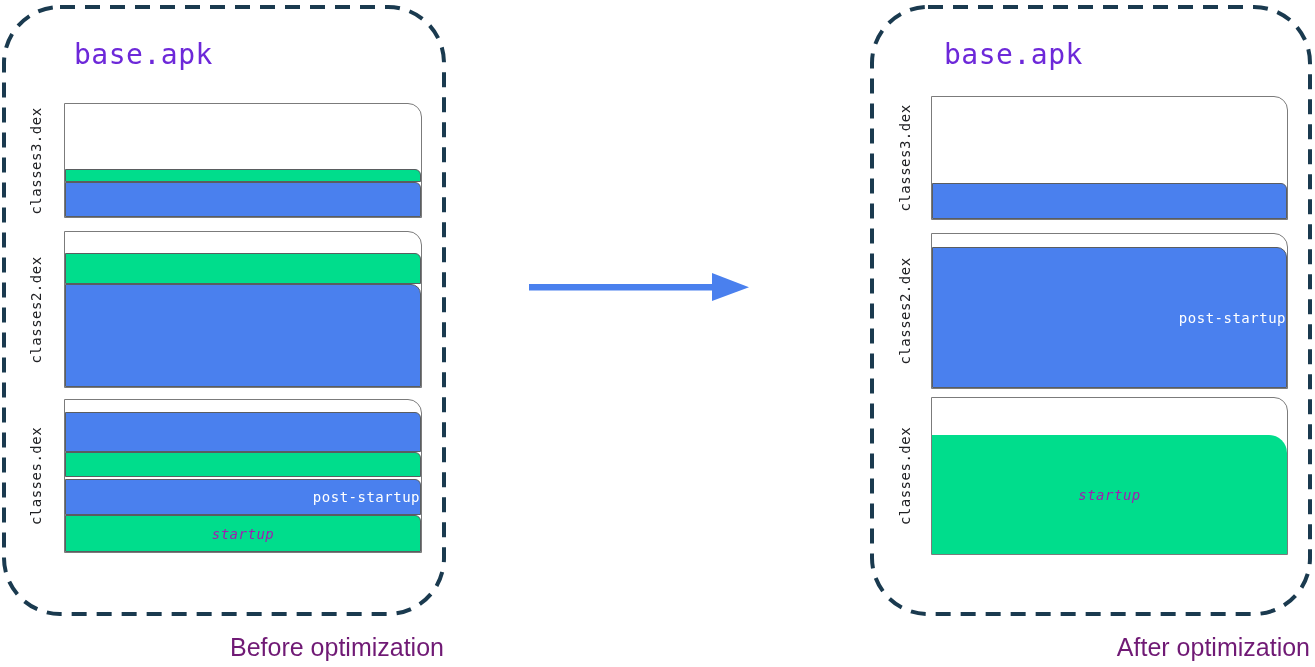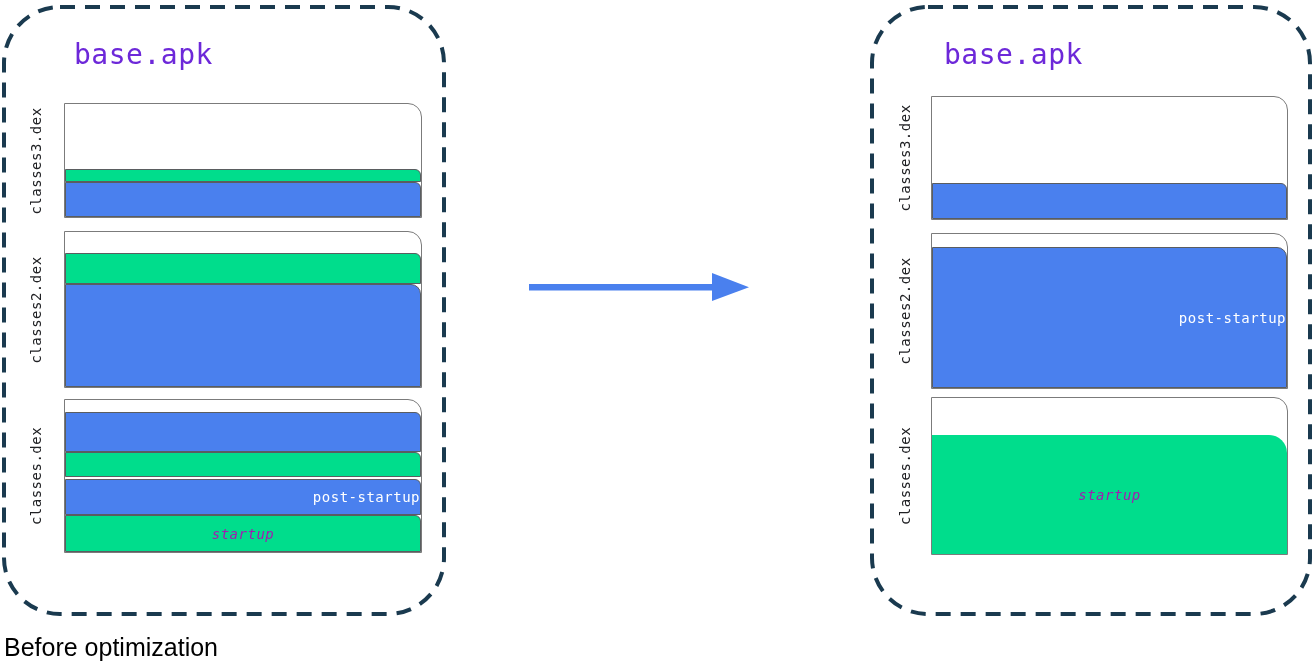--- a/index.html
+++ b/index.html
@@ -81,23 +81,23 @@
   .lb-l3 { left: 14px;  top: 103px; height: 115px; }
   .lb-l2 { left: 14px;  top: 231px; height: 157px; }
   .lb-l1 { left: 14px;  top: 399px; height: 154px; }
   .lb-r3 { left: 883px; top: 96px;  height: 124px; }
   .lb-r2 { left: 883px; top: 233px; height: 156px; }
   .lb-r1 { left: 883px; top: 397px; height: 158px; }
 
   .caption {
     position: absolute;
     top: 633px;
-    text-align: left;
+    text-align: right;
     font: 25px "Liberation Sans", sans-serif;
-    color: #000000;
+    color: #701a75;
   }
   .c-before { left: 4px;   width: 440px; }
   .c-after  { left: 872px; width: 438px; }
 </style>
 </head>
 <body>
 
 <div id="canvas">
 
   <svg id="bg-layer" width="1315" height="667" viewBox="0 0 1315 667">
@@ -170,14 +170,15 @@
   <div class="page p-r1">
       <div class="seg seg-white" style="height: 37px;"></div>
       <div class="seg seg-green curl" style="height: 119px;">
         <span>startup</span>
       </div>
     </div>
   <div class="rot-label lb-r1">
     <span>classes.dex</span>
   </div>
 
+  <div class="caption c-after">After optimization</div>
 
 </div>
 
 </body></html>

